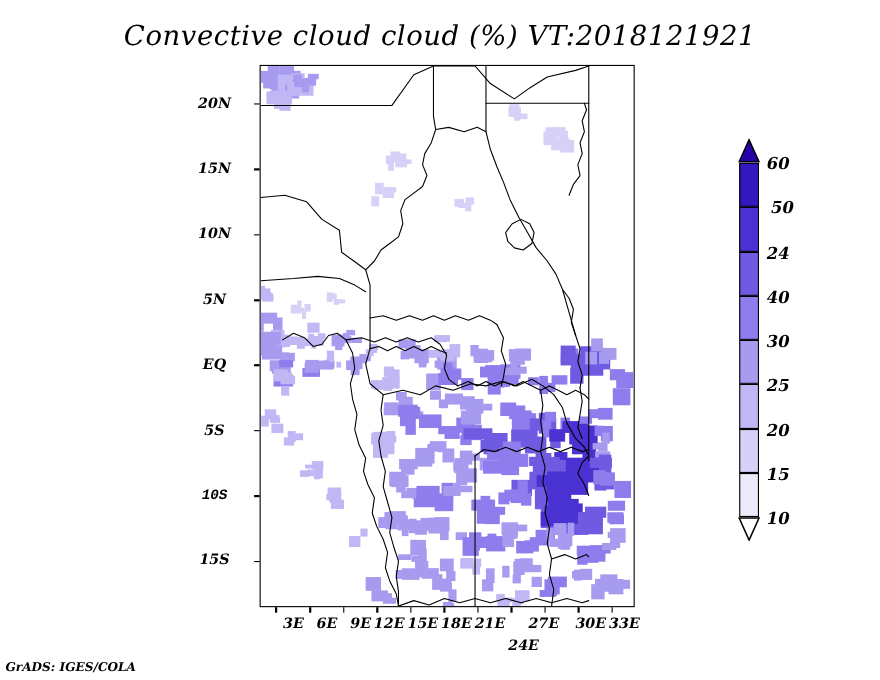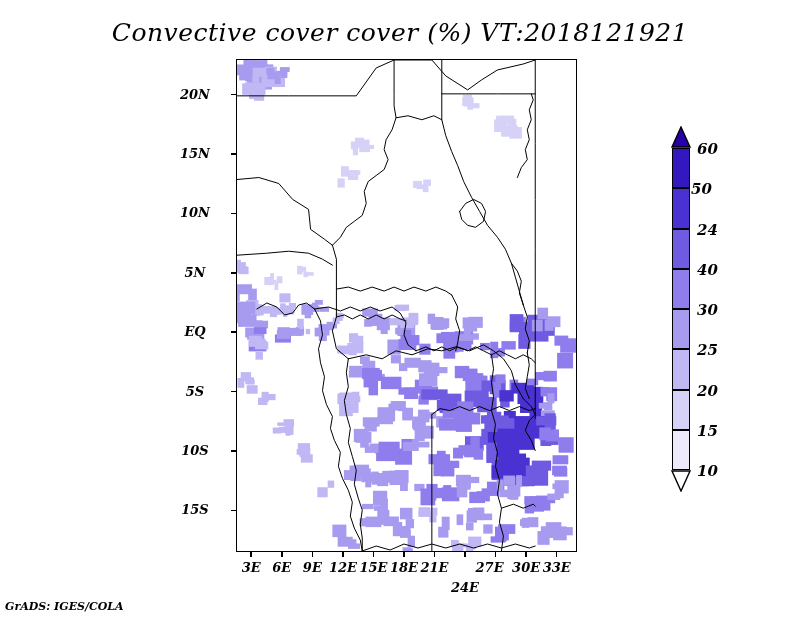--- a/index.html
+++ b/index.html
@@ -13,36 +13,36 @@
   }
 
   #plot{position:absolute;left:236px;top:59px;width:341px;height:493px;
         border:1.6px solid #000;box-sizing:border-box;background:#fff;overflow:hidden;}
   #mapsvg{position:absolute;left:0;top:0;width:100%;height:100%;display:block;}
 
   .tick{position:absolute;background:#000;}
   .ylab,.xlab{position:absolute;font-family:"DejaVu Serif",serif;font-style:italic;
               font-weight:700;font-size:13px;color:#000;white-space:nowrap;}
   .ylab{text-align:center;}
-  .xlab{text-align:center;}
+  .xlab{text-align:right;}
 
   #cbar{position:absolute;left:671px;top:126px;width:20px;height:366px;}
   .cbseg{position:absolute;left:1px;width:18px;border:1.4px solid #000;
          box-sizing:border-box;}
   .cbcap{position:absolute;left:0;width:20px;}
   .cblab{position:absolute;font-family:"DejaVu Serif",serif;font-style:italic;
          font-weight:700;font-size:15px;color:#000;white-space:nowrap;}
 
   #grads{position:absolute;left:5px;top:600px;font-family:"DejaVu Serif",serif;
          font-style:italic;font-weight:700;font-size:11px;color:#000;white-space:pre;}
 </style>
 </head>
 <body>
 
-<div id="title">Convective cover cover (%) VT:2018121921</div>
+<div id="title">Convective cloud cloud (%) VT:2018121921</div>
 
 <div id="plot">
   <svg id="mapsvg" viewBox="0 0 341 493" preserveAspectRatio="none">
     <g id="patch-layer">
         <g>
           <rect x="8.161976690620971" y="14.347312773728653" width="12.257731020821817" height="6.927372304030937" fill="#a79bf0"></rect>
           <rect x="6.44399100178122" y="-0.1170189564843831" width="10.883866086235487" height="13.593004115226337" fill="#a79bf0"></rect>
           <rect x="9.91609191695842" y="13.687013634786048" width="25.26876289847061" height="15.987875849075316" fill="#a79bf0"></rect>
           <rect x="22.72532200110559" y="4.416426760540094" width="13.791194260180577" height="11.859278893351181" fill="#a79bf0"></rect>
           <rect x="17.011095295129294" y="0.06581807063644796" width="13.548340934217798" height="8.669310526054836" fill="#a79bf0"></rect>
@@ -754,21 +754,21 @@
     <div class="tick" style="left: 525.304px; top: 552px; width: 1.6px; height: 5px;"></div>
     <div class="tick" style="left: 555.842px; top: 552px; width: 1.6px; height: 5px;"></div>
   </div>
 <div id="axis-labels">
     <div class="ylab" style="left: 164px; top: 86.6386px; width: 62px;">20N</div>
     <div class="ylab" style="left: 164px; top: 146.036px; width: 62px;">15N</div>
     <div class="ylab" style="left: 164px; top: 205.434px; width: 62px;">10N</div>
     <div class="ylab" style="left: 164px; top: 264.831px; width: 62px;">5N</div>
     <div class="ylab" style="left: 164px; top: 324.229px; width: 62px;">EQ</div>
     <div class="ylab" style="left: 164px; top: 383.627px; width: 62px;">5S</div>
-    <div class="ylab" style="left: 164px; top: 443.024px; width: 62px;">10S</div>
+    <div class="ylab" style="left: 164px; top: 443.024px; width: 62px; font-family: Liberation Mono, monospace;">10S</div>
     <div class="ylab" style="left: 164px; top: 502.422px; width: 62px;">15S</div>
     <div class="xlab" style="left: 226.269px; top: 560px; width: 50px;">3E</div>
     <div class="xlab" style="left: 256.806px; top: 560px; width: 50px;">6E</div>
     <div class="xlab" style="left: 287.343px; top: 560px; width: 50px;">9E</div>
     <div class="xlab" style="left: 317.881px; top: 560px; width: 50px;">12E</div>
     <div class="xlab" style="left: 348.418px; top: 560px; width: 50px;">15E</div>
     <div class="xlab" style="left: 378.955px; top: 560px; width: 50px;">18E</div>
     <div class="xlab" style="left: 409.493px; top: 560px; width: 50px;">21E</div>
     <div class="xlab" style="left: 440.03px; top: 580px; width: 50px;">24E</div>
     <div class="xlab" style="left: 470.567px; top: 560px; width: 38px;">27E</div>
@@ -785,21 +785,21 @@
     <div class="cbseg" style="top: 102.5px; height: 40.25px; background: rgb(111, 90, 226);"></div>
     <div class="cbseg" style="top: 142.75px; height: 40.25px; background: rgb(143, 124, 237);"></div>
     <div class="cbseg" style="top: 183px; height: 40.25px; background: rgb(167, 155, 240);"></div>
     <div class="cbseg" style="top: 223.25px; height: 40.25px; background: rgb(192, 184, 244);"></div>
     <div class="cbseg" style="top: 263.5px; height: 40.25px; background: rgb(214, 209, 247);"></div>
     <div class="cbseg" style="top: 303.75px; height: 40.25px; background: rgb(236, 234, 251);"></div>
     <svg class="cbcap" viewBox="0 0 20 22" width="20" height="22" style="top: 344px;">
       <polygon points="1,1 19,1 10,21" fill="#ffffff" stroke="#000" stroke-width="1.4"></polygon>
     </svg>
     <div class="cblab" style="left: 26px; top: 14px;">60</div>
-    <div class="cblab" style="left: 20px; top: 54.25px;">50</div>
+    <div class="cblab" style="left: 30px; top: 54.25px;">50</div>
     <div class="cblab" style="left: 26px; top: 94.5px;">24</div>
     <div class="cblab" style="left: 26px; top: 134.75px;">40</div>
     <div class="cblab" style="left: 26px; top: 175px;">30</div>
     <div class="cblab" style="left: 26px; top: 215.25px;">25</div>
     <div class="cblab" style="left: 26px; top: 255.5px;">20</div>
     <div class="cblab" style="left: 26px; top: 295.75px;">15</div>
     <div class="cblab" style="left: 26px; top: 336px;">10</div>
   </div>
 
 <div id="grads">GrADS: IGES/COLA</div>

